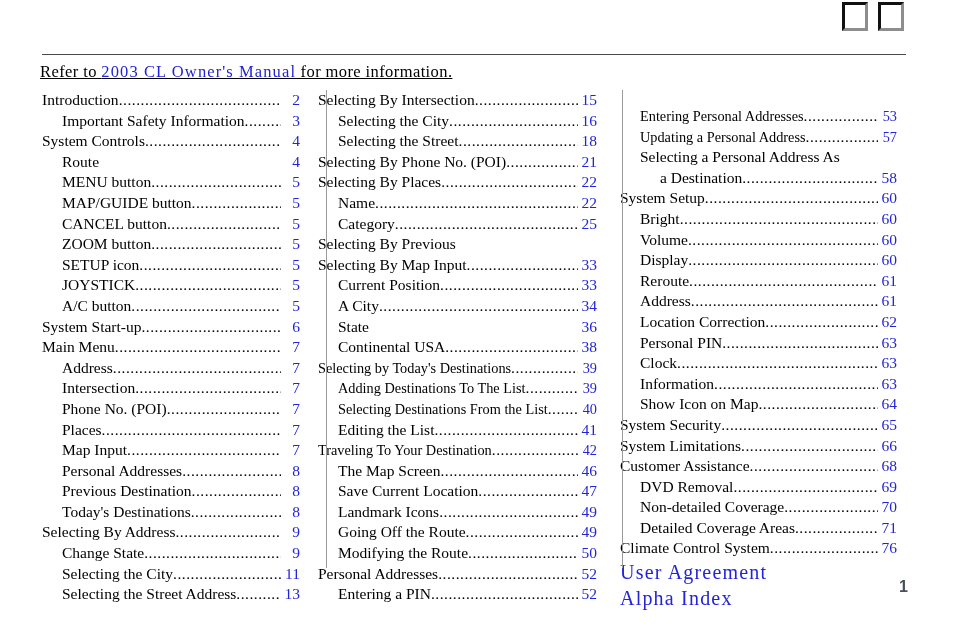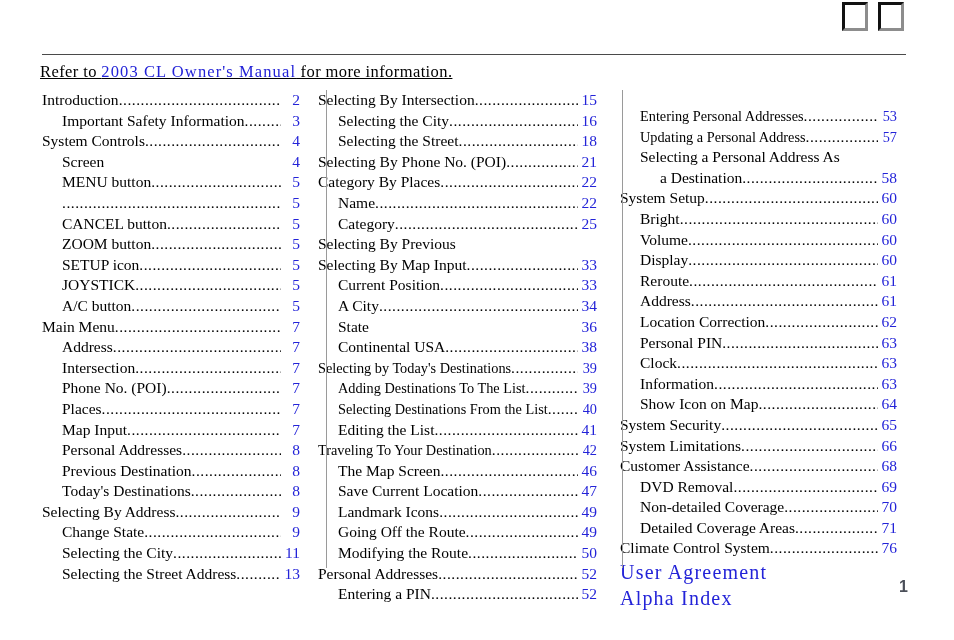--- a/index.html
+++ b/index.html
@@ -175,30 +175,31 @@
         <span class="title">Important Safety Information</span>
         <span class="leader"></span>
         <span class="page">3</span>
       </div>
       <div class="entry lvl-0">
         <span class="title">System Controls</span>
         <span class="leader"></span>
         <span class="page">4</span>
       </div>
       <div class="entry lvl-1 noleader">
-        <span class="title">Screen</span>
+        <span class="title">Route</span>
         <span class="leader"></span>
         <span class="page">4</span>
       </div>
       <div class="entry lvl-1">
         <span class="title">MENU button</span>
         <span class="leader"></span>
         <span class="page">5</span>
       </div>
       <div class="entry lvl-1">
+        <span class="title">MAP/GUIDE button</span>
         <span class="leader"></span>
         <span class="page">5</span>
       </div>
       <div class="entry lvl-1">
         <span class="title">CANCEL button</span>
         <span class="leader"></span>
         <span class="page">5</span>
       </div>
       <div class="entry lvl-1">
         <span class="title">ZOOM button</span>
@@ -212,20 +213,25 @@
       </div>
       <div class="entry lvl-1">
         <span class="title">JOYSTICK</span>
         <span class="leader"></span>
         <span class="page">5</span>
       </div>
       <div class="entry lvl-1">
         <span class="title">A/C button</span>
         <span class="leader"></span>
         <span class="page">5</span>
+      </div>
+      <div class="entry lvl-0">
+        <span class="title">System Start-up</span>
+        <span class="leader"></span>
+        <span class="page">6</span>
       </div>
       <div class="entry lvl-0">
         <span class="title">Main Menu</span>
         <span class="leader"></span>
         <span class="page">7</span>
       </div>
       <div class="entry lvl-1">
         <span class="title">Address</span>
         <span class="leader"></span>
         <span class="page">7</span>
@@ -301,21 +307,21 @@
         <span class="title">Selecting the Street</span>
         <span class="leader"></span>
         <span class="page">18</span>
       </div>
       <div class="entry lvl-0">
         <span class="title">Selecting By Phone No. (POI)</span>
         <span class="leader"></span>
         <span class="page">21</span>
       </div>
       <div class="entry lvl-0">
-        <span class="title">Category By Places</span>
+        <span class="title">Selecting By Places</span>
         <span class="leader"></span>
         <span class="page">22</span>
       </div>
       <div class="entry lvl-1">
         <span class="title">Name</span>
         <span class="leader"></span>
         <span class="page">22</span>
       </div>
       <div class="entry lvl-1">
         <span class="title">Category</span>

